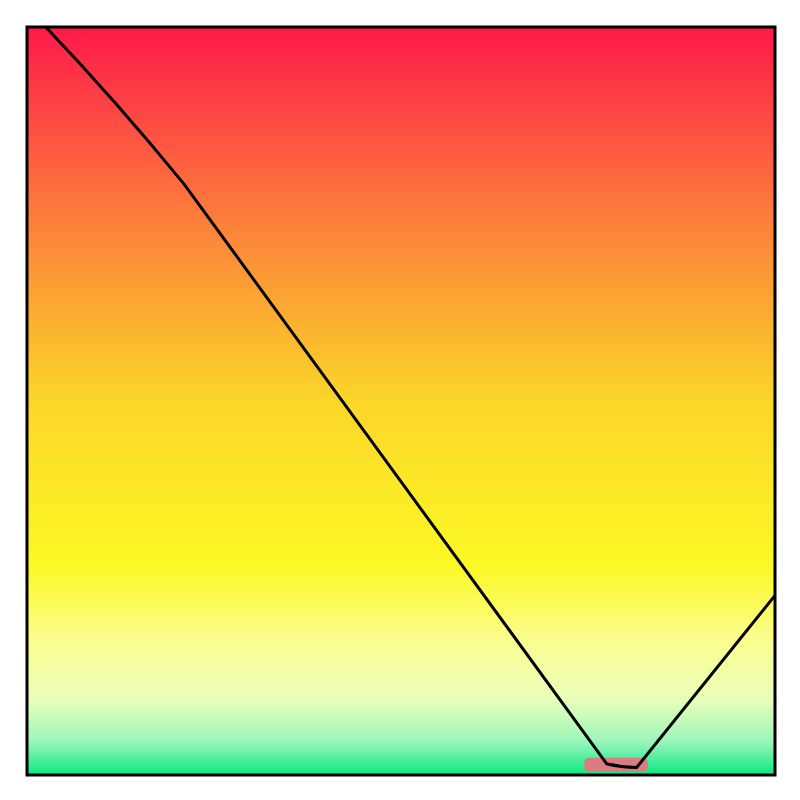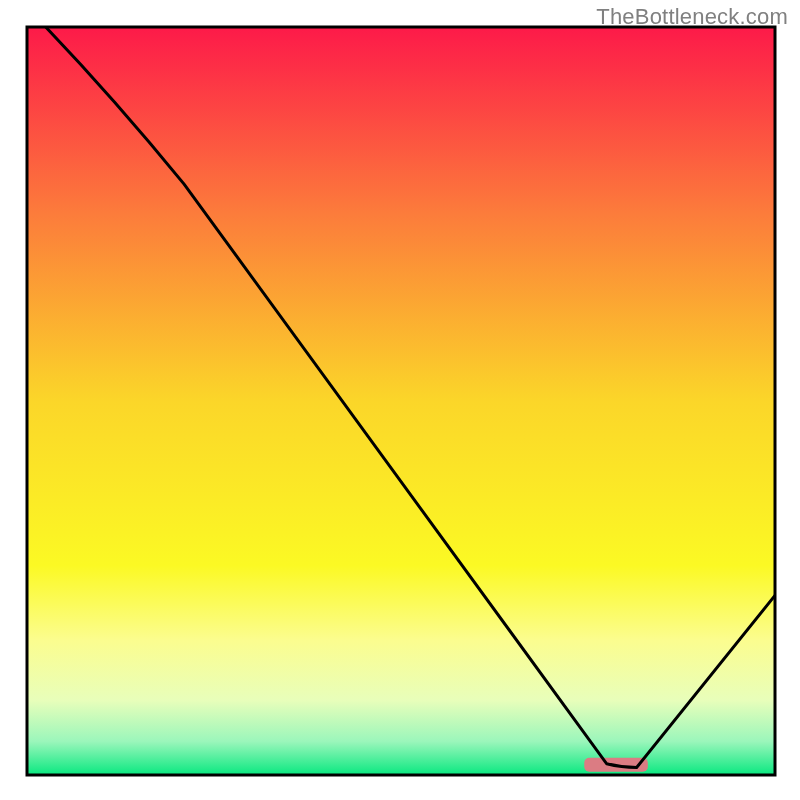--- a/index.html
+++ b/index.html
@@ -54,15 +54,14 @@
 
   <rect id="plot-bg" fill="url(#bg-grad)" x="27" y="27" width="748" height="748"></rect>
 
   <rect id="optimum-band" rx="5" ry="5" fill="#db7c83" x="584.26" y="757.78" width="63.57999999999993" height="14" clip-path="url(#plot-clip)"></rect>
 
   <path id="curve-path" fill="none" stroke="#000000" stroke-width="3" clip-path="url(#plot-clip)" d="M 45.7 27 Q 114.88999999999999 99.53999999999999 184.07999999999998 184.07999999999998 L 606.7 763.78 Q 621.6600000000001 767.52 636.62 767.52 L 775 595.48"></path>
 
   <rect id="plot-border" fill="none" stroke="#000000" stroke-width="3" x="27" y="27" width="748" height="748"></rect>
 </svg>
 
-<div class="watermark">TheBottleneck.com</div>
 
 </div>
 
 </body></html>

